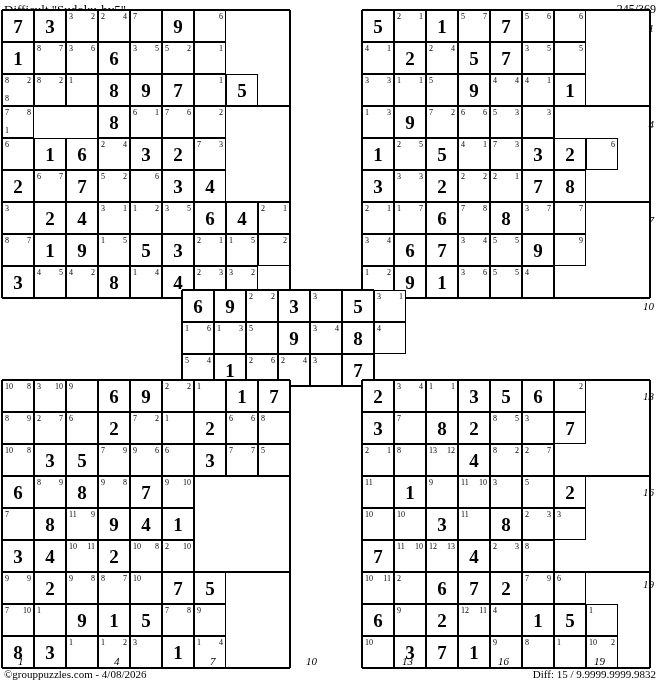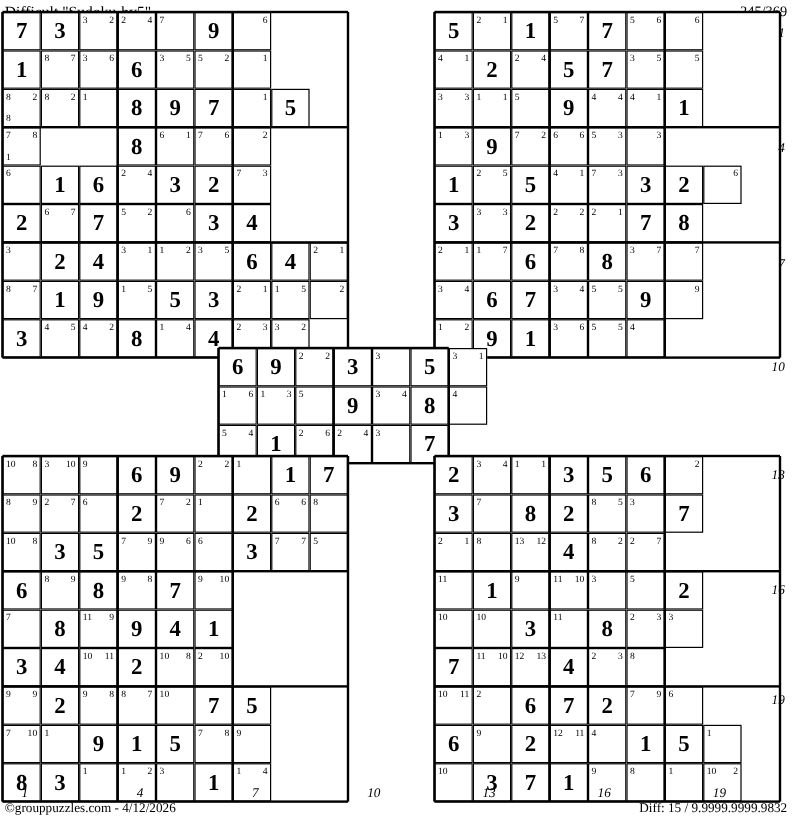--- a/index.html
+++ b/index.html
@@ -1071,14 +1071,14 @@
     <div class="axis" style="left: 594px; top: 655px;">19</div>
     <div class="axis" style="right: 6px; top: 22px;">1</div>
     <div class="axis" style="right: 6px; top: 118px;">4</div>
     <div class="axis" style="right: 6px; top: 214px;">7</div>
     <div class="axis" style="right: 6px; top: 300px;">10</div>
     <div class="axis" style="right: 6px; top: 390px;">13</div>
     <div class="axis" style="right: 6px; top: 486px;">16</div>
     <div class="axis" style="right: 6px; top: 578px;">19</div>
   </div>
 
-<div class="ftr-left">©grouppuzzles.com - 4/12/2026</div>
+<div class="ftr-left">©grouppuzzles.com - 4/08/2026</div>
 <div class="ftr-right">Diff: 15 / 9.9999.9999.9832</div>
 
 </body></html>

